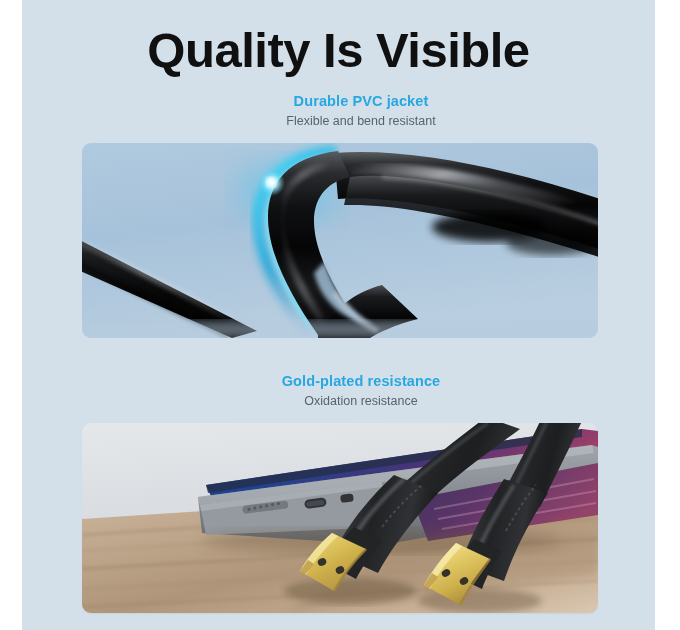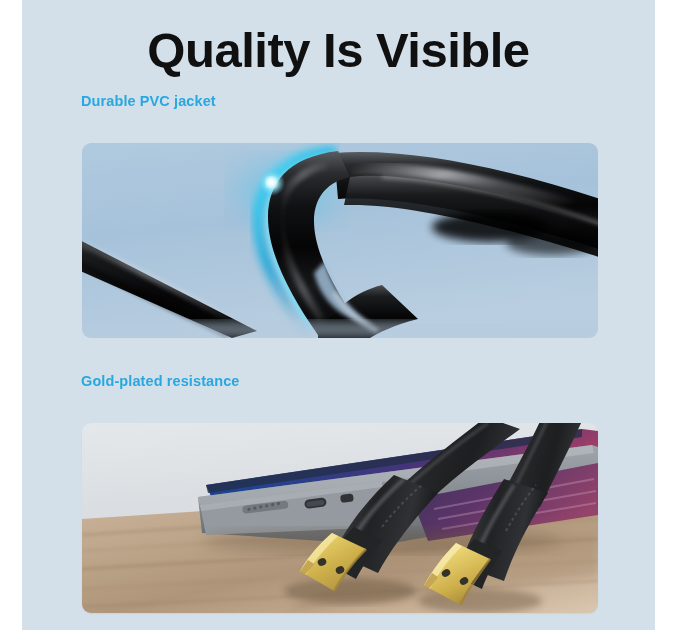--- a/index.html
+++ b/index.html
@@ -41,20 +41,21 @@
     font-weight: bold;
     color: #101010;
     letter-spacing: -0.5px;
   }
 
   
   .feature {
     position: absolute;
     left: 59px;
     width: 560px;
+    text-align: center;
   }
   .feature.f1 { top: 92px; }
   .feature.f2 { top: 372px; }
 
   .feature-title {
     font-size: 14.5px;
     font-weight: bold;
     line-height: 18px;
     color: #28a8e0;
     letter-spacing: 0.1px;
@@ -86,20 +87,21 @@
 <body>
 
 <div id="page">
 
   <div id="panel">
 
     <h1 class="page-title">Quality Is Visible</h1>
 
     <div class="feature f1">
       <div class="feature-title">Durable PVC jacket</div>
+      <div class="feature-sub">Flexible and bend resistant</div>
     </div>
 
     <div class="photo p1">
       <svg viewBox="0 0 516 195" preserveAspectRatio="xMidYMid slice">
         <defs>
           <linearGradient id="bg1" x1="0" y1="0" x2="0.3" y2="1">
             <stop offset="0%" stop-color="#b0cadf"></stop>
             <stop offset="45%" stop-color="#a6c2da"></stop>
             <stop offset="100%" stop-color="#b9cee0"></stop>
           </linearGradient>
@@ -198,20 +200,21 @@
           <circle cx="190" cy="40" r="13" fill="url(#hotspot)" opacity="0.95"></circle>
           <circle cx="189" cy="39" r="4.5" fill="#ffffff" opacity="0.95" filter="url(#blurS)"></circle>
         </g>
 
         <rect y="178" width="516" height="17" fill="#b6cbde" opacity="0.5" filter="url(#blurM)"></rect>
       </svg>
     </div>
 
     <div class="feature f2">
       <div class="feature-title">Gold-plated resistance</div>
+      <div class="feature-sub">Oxidation resistance</div>
     </div>
 
     <div class="photo p2">
       <svg viewBox="0 0 516 190" preserveAspectRatio="xMidYMid slice">
         <defs>
           <linearGradient id="bgWall" x1="0" y1="0" x2="0.2" y2="1">
             <stop offset="0%" stop-color="#e4e7ea"></stop>
             <stop offset="55%" stop-color="#d6dade"></stop>
             <stop offset="100%" stop-color="#c8ccd1"></stop>
           </linearGradient>

